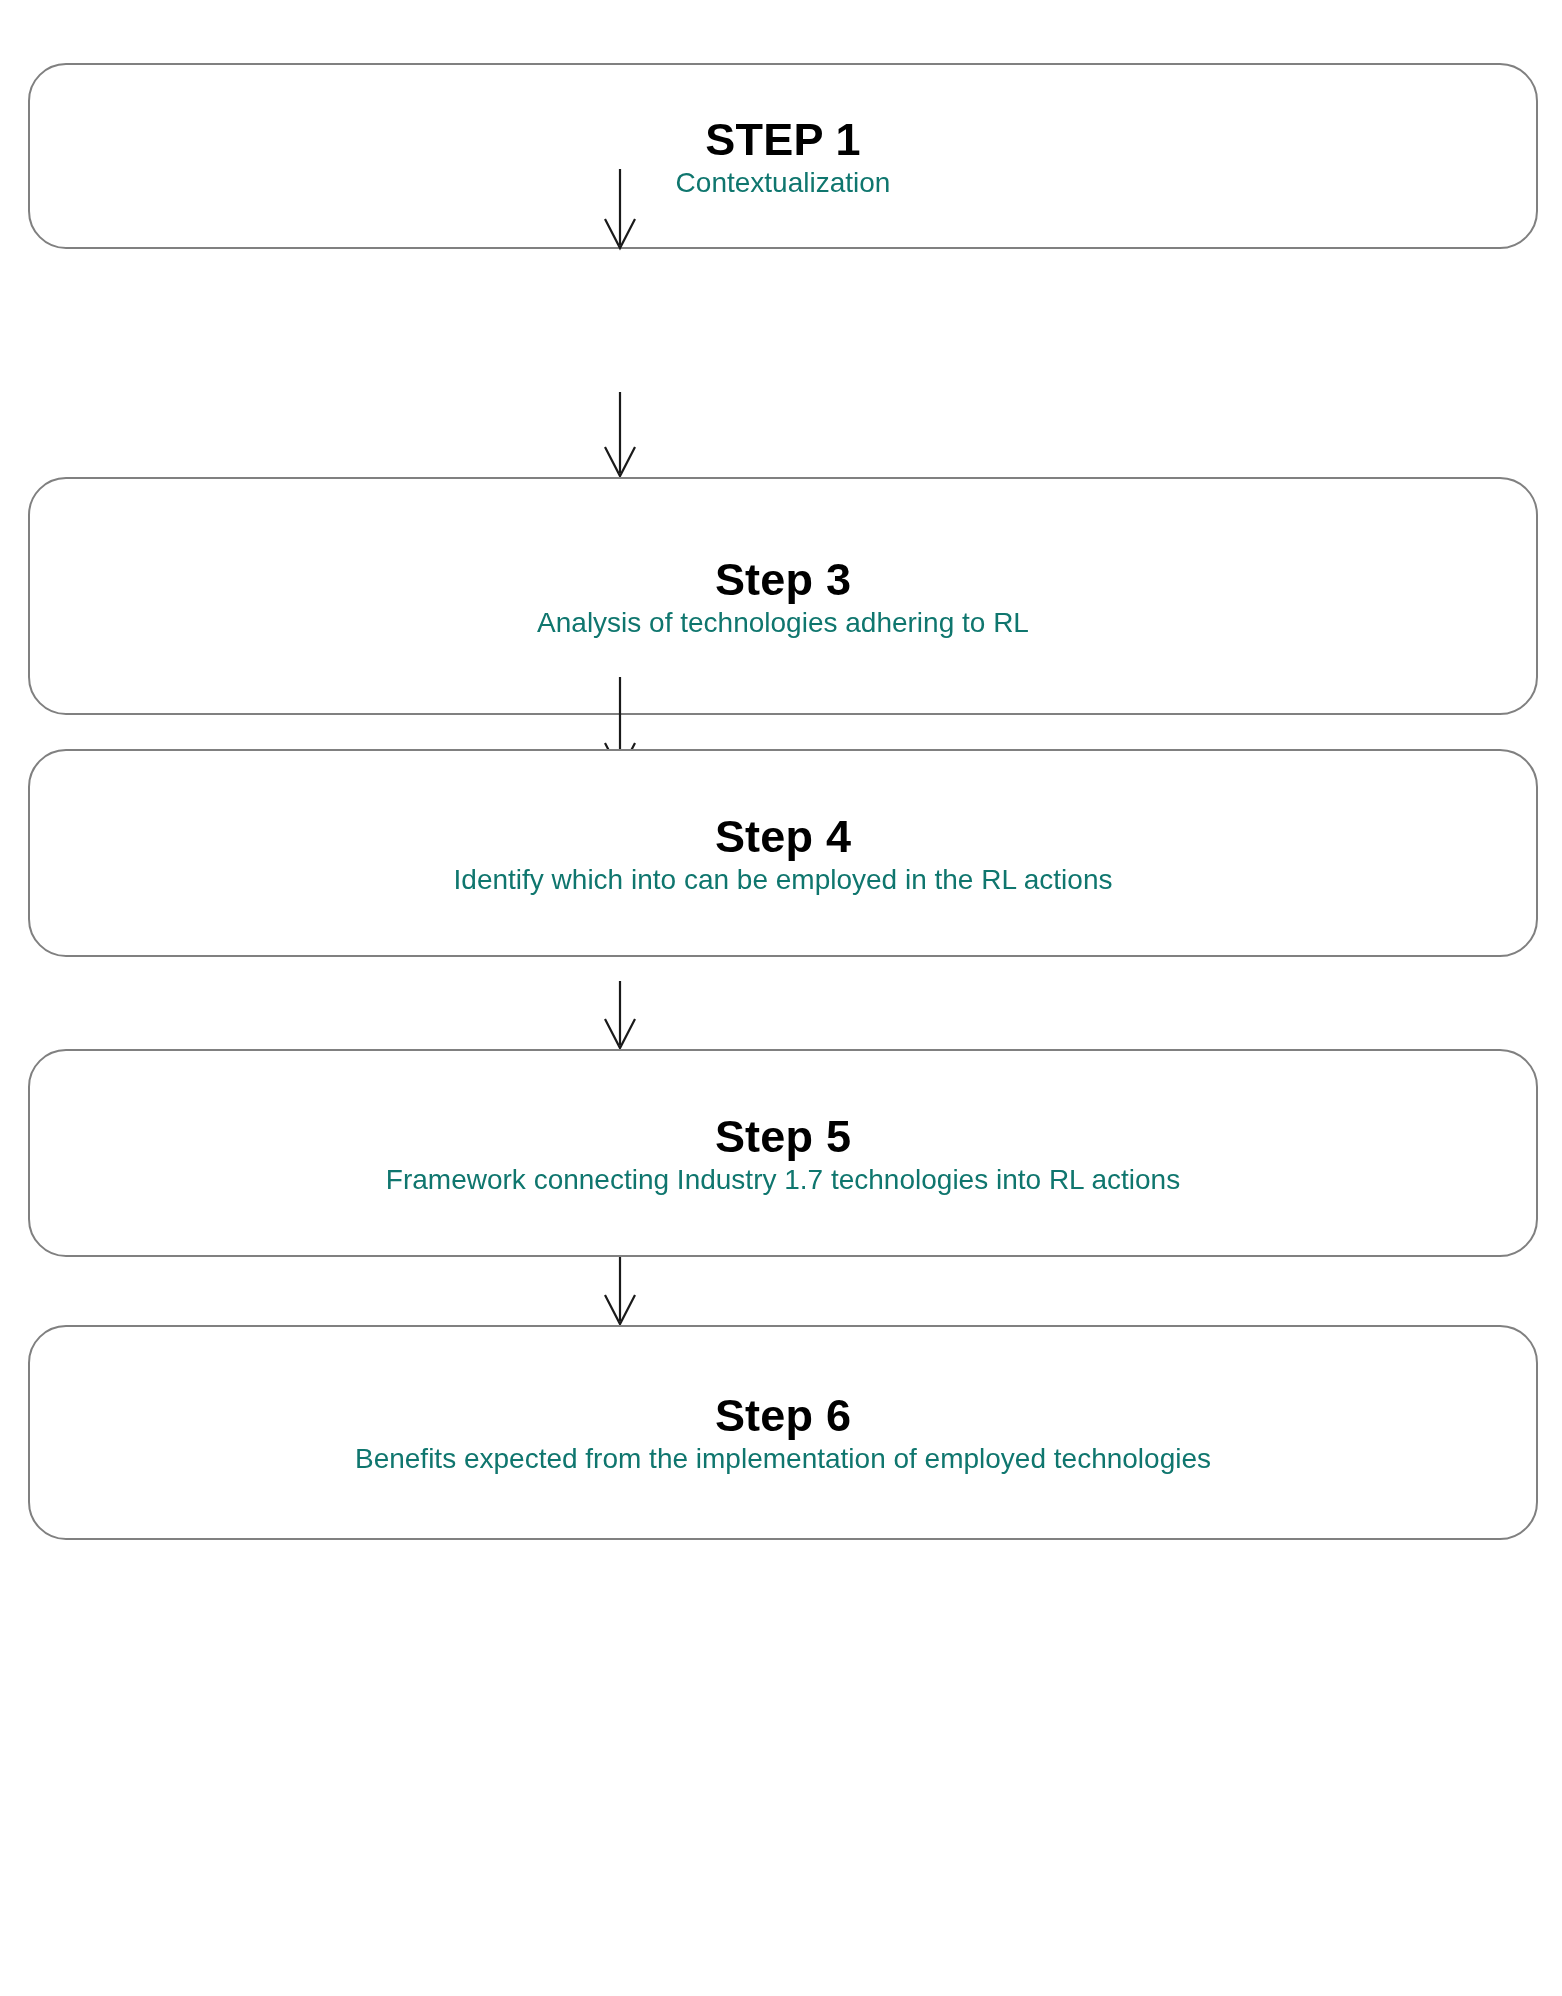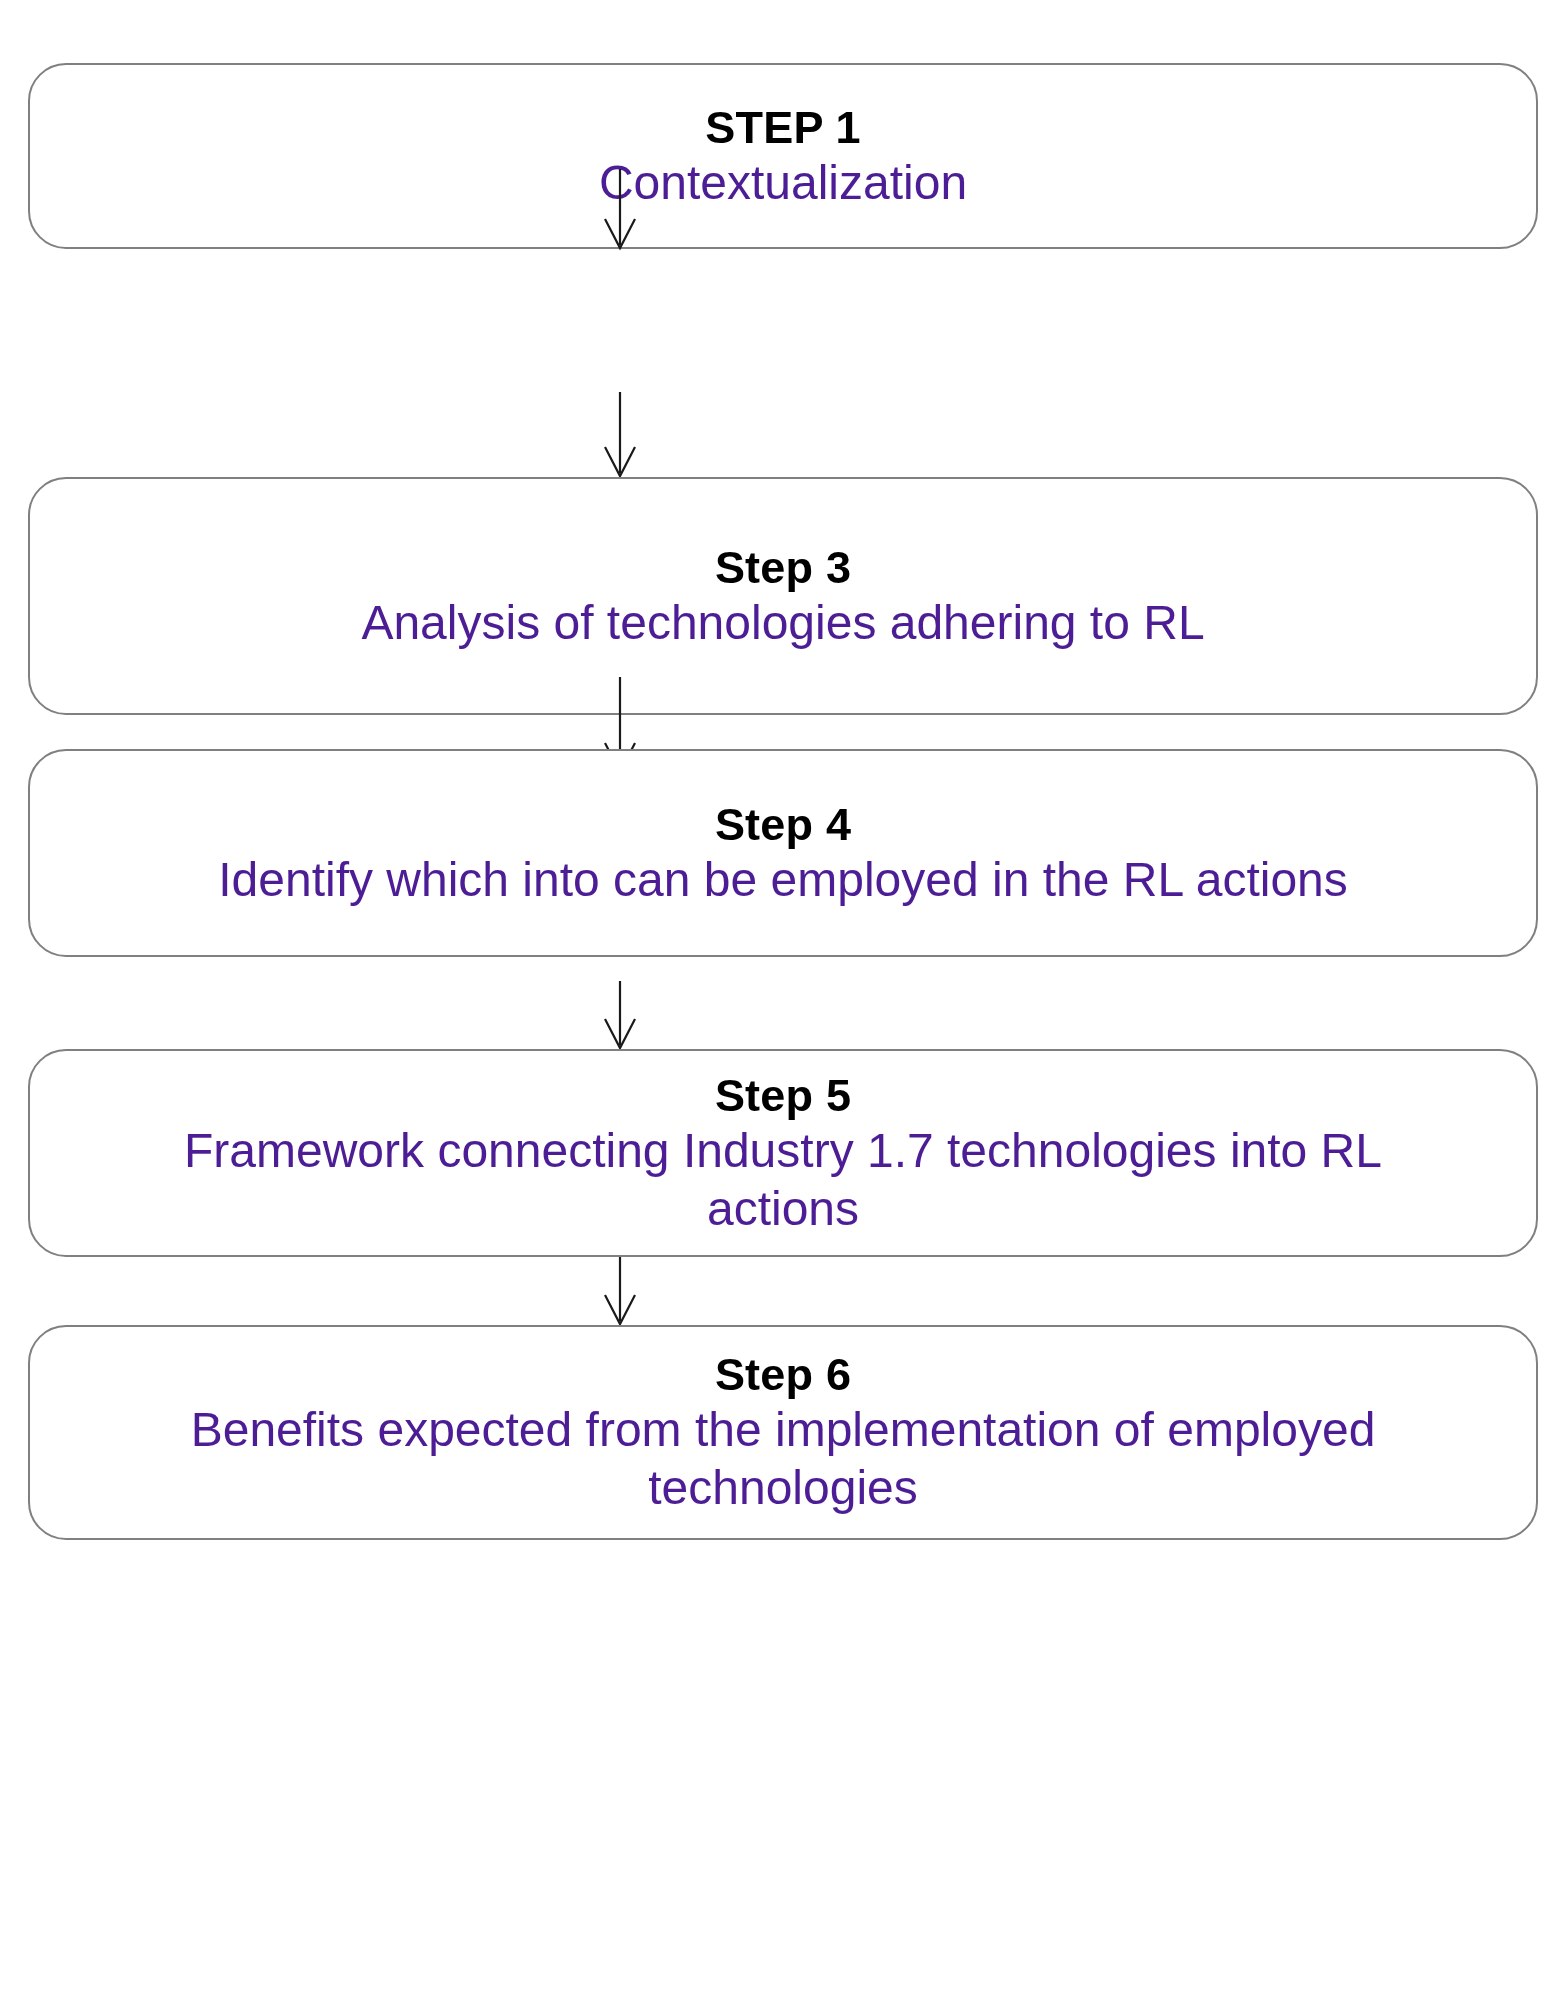--- a/index.html
+++ b/index.html
@@ -40,24 +40,24 @@
   .step-title {
     font-size: 45px;
     font-weight: bold;
     line-height: 1.18;
     letter-spacing: 0.2px;
     color: #000000;
     white-space: nowrap;
   }
 
   .step-desc {
-    font-size: 48px;
+    font-size: 28px;
     font-weight: normal;
     line-height: 1.2;
-    color: #4c1d95;
+    color: #0f766e;
     max-width: 1240px;
     padding: 0 30px;
   }
 
   .connector {
     position: absolute;
     left: 0;
     width: 1562px;
     pointer-events: none;
   }

